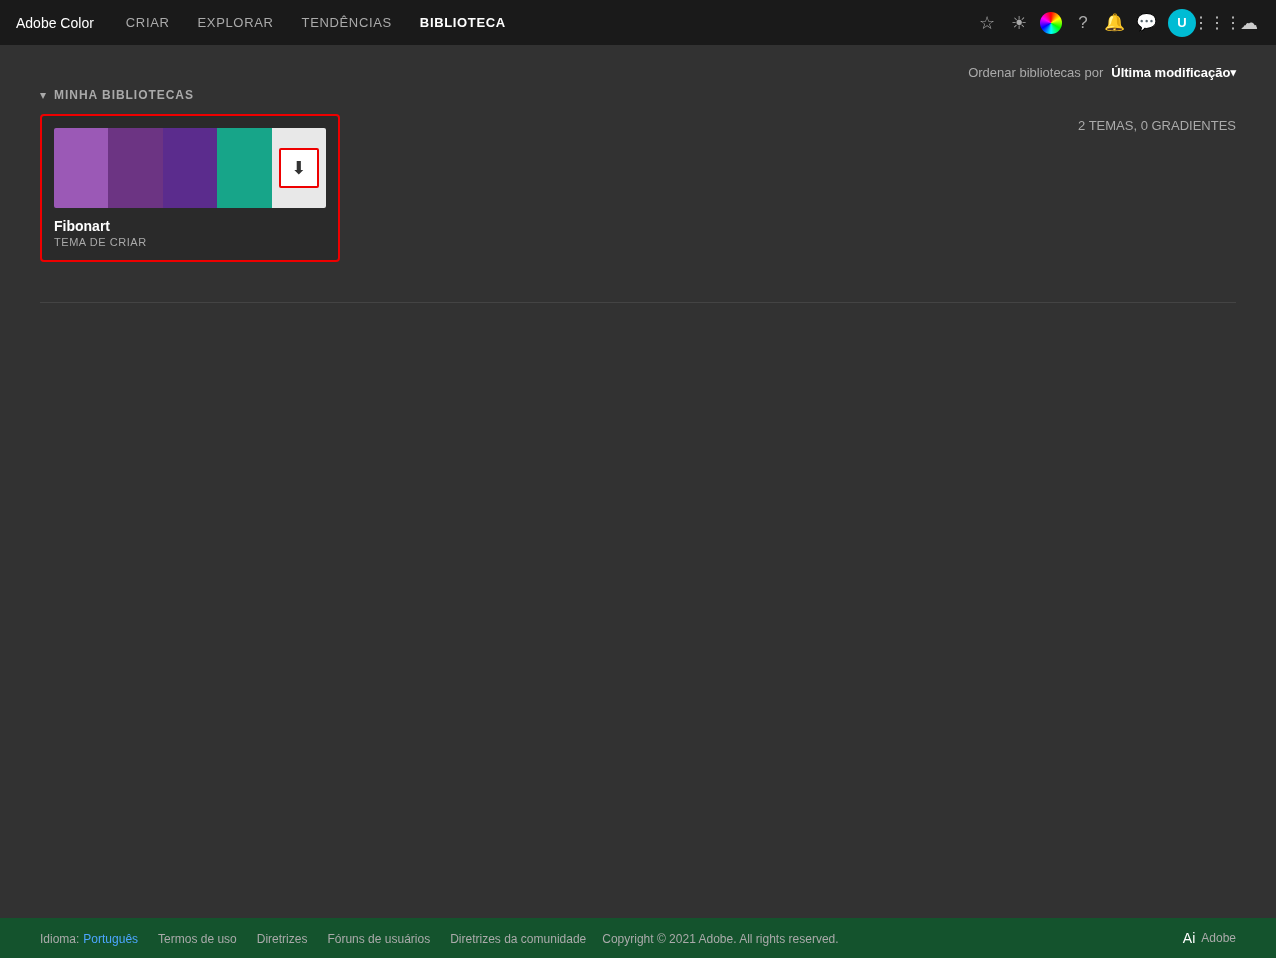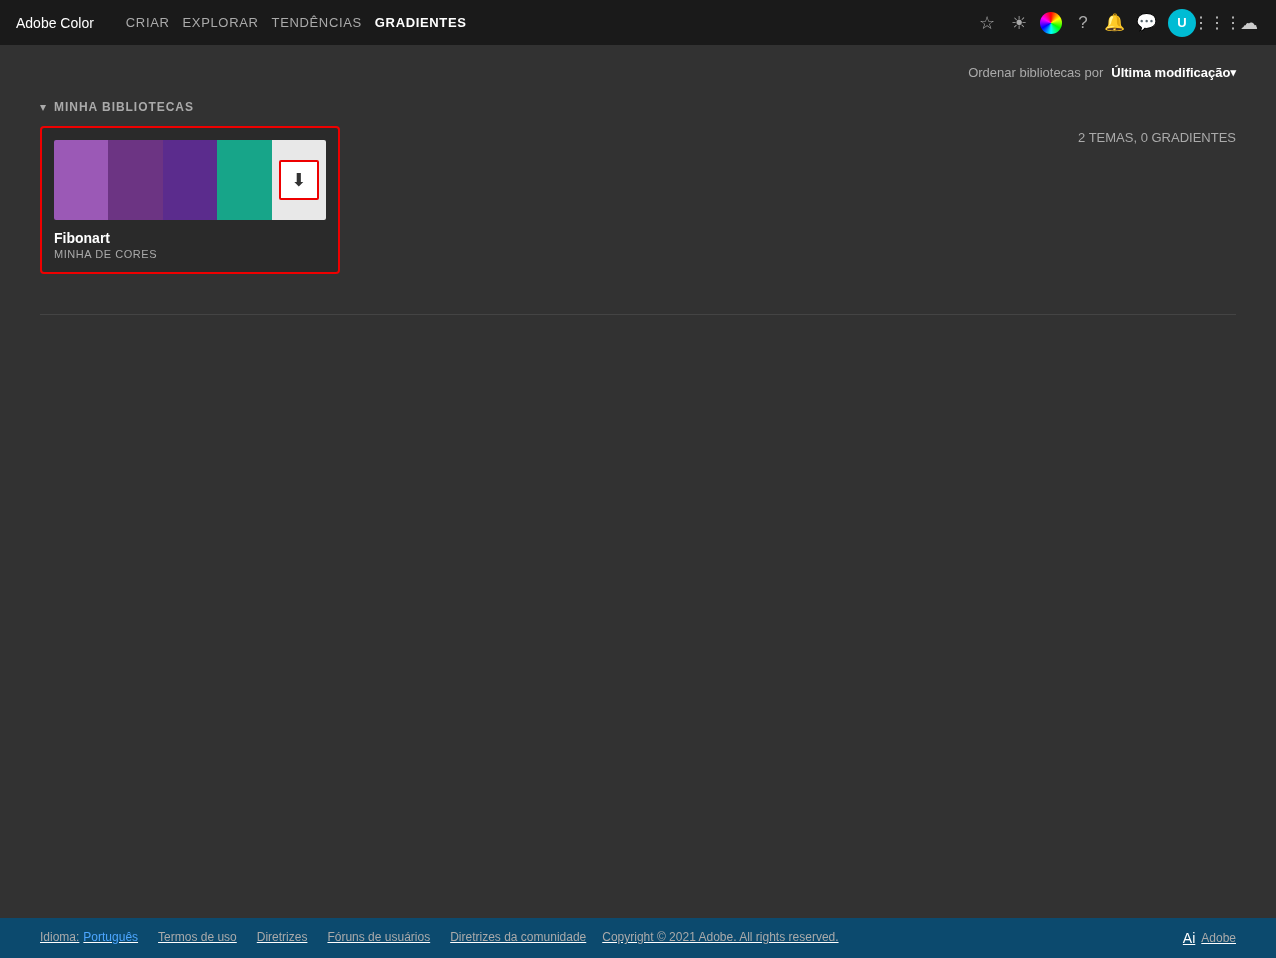--- a/index.html
+++ b/index.html
@@ -28,21 +28,21 @@
       gap: 32px;
     }
     .app-title {
       color: #fff;
       font-size: 14px;
       font-weight: 400;
       white-space: nowrap;
     }
     .nav-links {
       display: flex;
-      gap: 13px;
+      gap: 28px;
     }
     .nav-link {
       color: #aaa;
       font-size: 13px;
       font-weight: 400;
       text-decoration: none;
       letter-spacing: 0.05em;
       cursor: pointer;
     }
     .nav-link.active {
@@ -95,21 +95,21 @@
       padding: 20px 40px;
       display: flex;
       flex-direction: column;
     }
 
     
     .sort-bar {
       display: flex;
       justify-content: flex-end;
       align-items: center;
-      margin-bottom: 20px;
+      margin-bottom: 8px;
     }
     .sort-label {
       color: #aaa;
       font-size: 13px;
       margin-right: 8px;
     }
     .sort-value {
       color: #fff;
       font-size: 13px;
       font-weight: 600;
@@ -213,28 +213,27 @@
 
     
     .divider {
       border: none;
       border-top: 1px solid #444;
       margin: 20px 0;
     }
 
     
     .footer {
-      background-color: #0c4a6e;
+      background-color: #14532d;
       padding: 12px 40px;
       display: flex;
-      align-items: flex-start;
+      align-items: flex-end;
       gap: 4px;
       font-size: 12px;
       flex-shrink: 0;
-      text-decoration: underline;
     }
     .footer-label {
       color: #aaa;
     }
     .footer-link {
       color: #4da6ff;
       text-decoration: none;
       cursor: pointer;
     }
     .footer-divider {
@@ -265,21 +264,21 @@
 </head>
 <body>
 
 <header class="header">
   <div class="header-left">
     <span class="app-title">Adobe Color</span>
     <nav class="nav-links">
       <a class="nav-link">CRIAR</a>
       <a class="nav-link">EXPLORAR</a>
       <a class="nav-link">TENDÊNCIAS</a>
-      <a class="nav-link active">GRADIENTES</a>
+      <a class="nav-link active">BIBLIOTECA</a>
     </nav>
   </div>
   <div class="header-right">
     <span class="header-icon star-icon">☆</span>
     <span class="header-icon sun-icon">☀</span>
     <div class="color-wheel-icon"></div>
     <span class="header-icon" style="color:#aaa;font-size:17px;">?</span>
     <span class="header-icon" style="color:#aaa;font-size:17px;">🔔</span>
     <span class="header-icon" style="color:#aaa;font-size:17px;">💬</span>
     <div class="avatar">U</div>
@@ -312,21 +311,21 @@
           <div class="swatch" style="background-color:#6c3483;"></div>
           <div class="swatch" style="background-color:#5b2c8d;"></div>
           <div class="swatch" style="background-color:#17a589;"></div>
           <div class="swatch" style="background-color:#e8e8e8; position:relative;">
             <div class="download-btn">
               <span class="download-icon">⬇</span>
             </div>
           </div>
         </div>
         <div class="theme-name">Fibonart</div>
-        <div class="theme-type">MINHA DE CORES</div>
+        <div class="theme-type">TEMA DE CRIAR</div>
       </div>
 
       <div class="library-stats">2 TEMAS, 0 GRADIENTES</div>
     </div>
   </div>
 
   <hr class="divider">
 </main>
 
 <footer class="footer">

